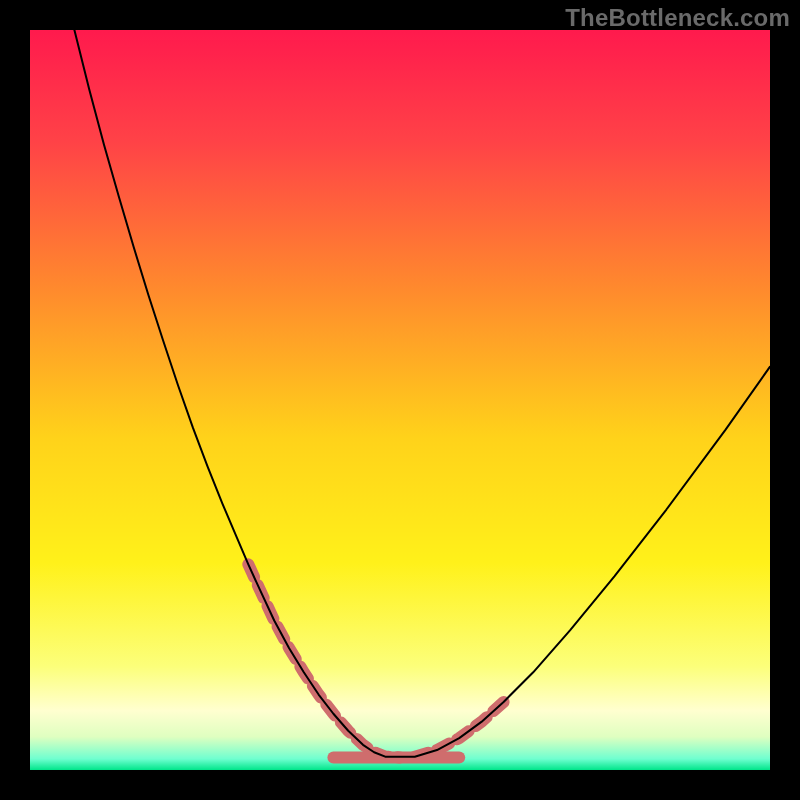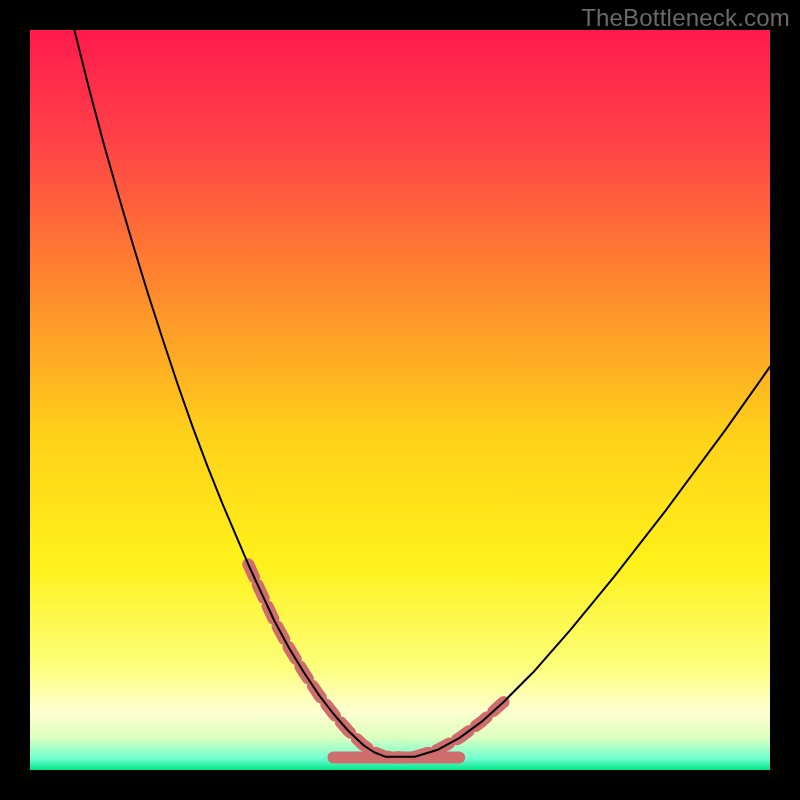--- a/index.html
+++ b/index.html
@@ -26,21 +26,21 @@
     width: 740px;
     height: 740px;
     
   }
   .watermark {
     position: absolute;
     top: 4px;
     right: 10px;
     color: #6a6a6a;
     font-size: 24px;
-    font-weight: 400;
+    font-weight: 700;
     letter-spacing: 0.2px;
   }
   svg {
     display: block;
   }
 </style>
 </head>
 <body>
 
 <div class="frame">

